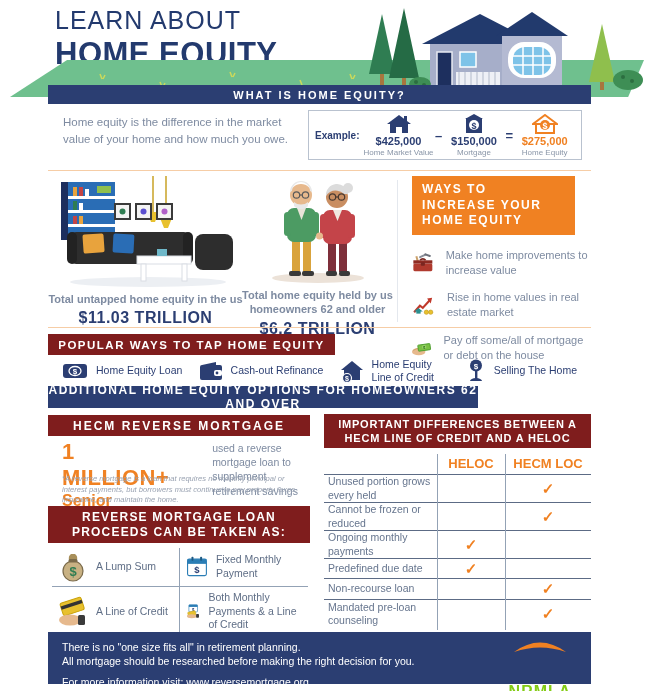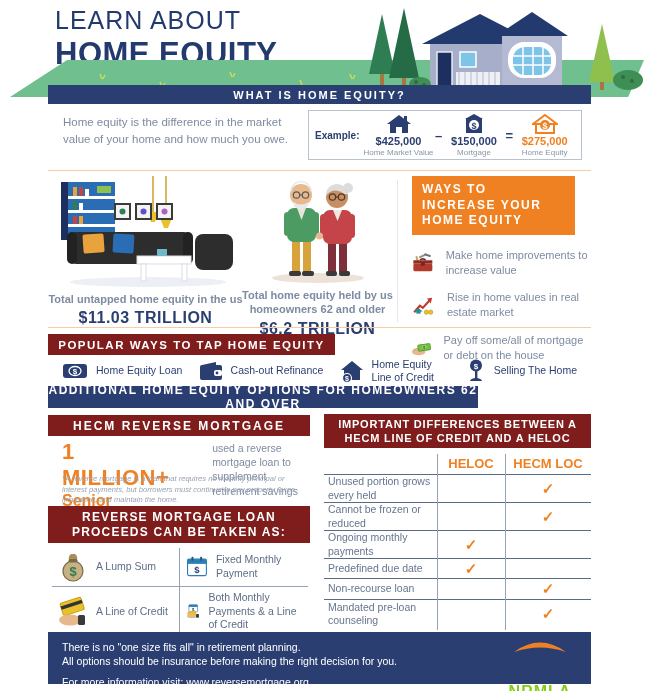--- a/index.html
+++ b/index.html
@@ -455,21 +455,21 @@
     </div>
     <div class="drow body" style="height:29px">
       <div class="dcol-label">Mandated pre-loan counseling</div>
       <div class="dcol-heloc check"></div>
       <div class="dcol-hecm check">✓</div>
     </div>
   </div>
 
   <div class="abs footer">
     <div>There is no "one size fits all" in retirement planning.</div>
-    <div>All options should be insurance before making the right decision for you.</div>
+    <div>All mortgage should be researched before making the right decision for you.</div>
     <div class="l3">
       <span>For more information visit: </span><a href="#">www.reversemortgage.org</a>
     </div>
     <div class="nrmla">
       <svg width="64" height="14" viewBox="0 0 64 14">
         <path d="M6,13 Q32,-6 58,13 Q32,4 6,13 z" fill="#f08122"></path>
       </svg>
       <div class="word">NRMLA</div>
       <div class="bar"></div>
     </div>

